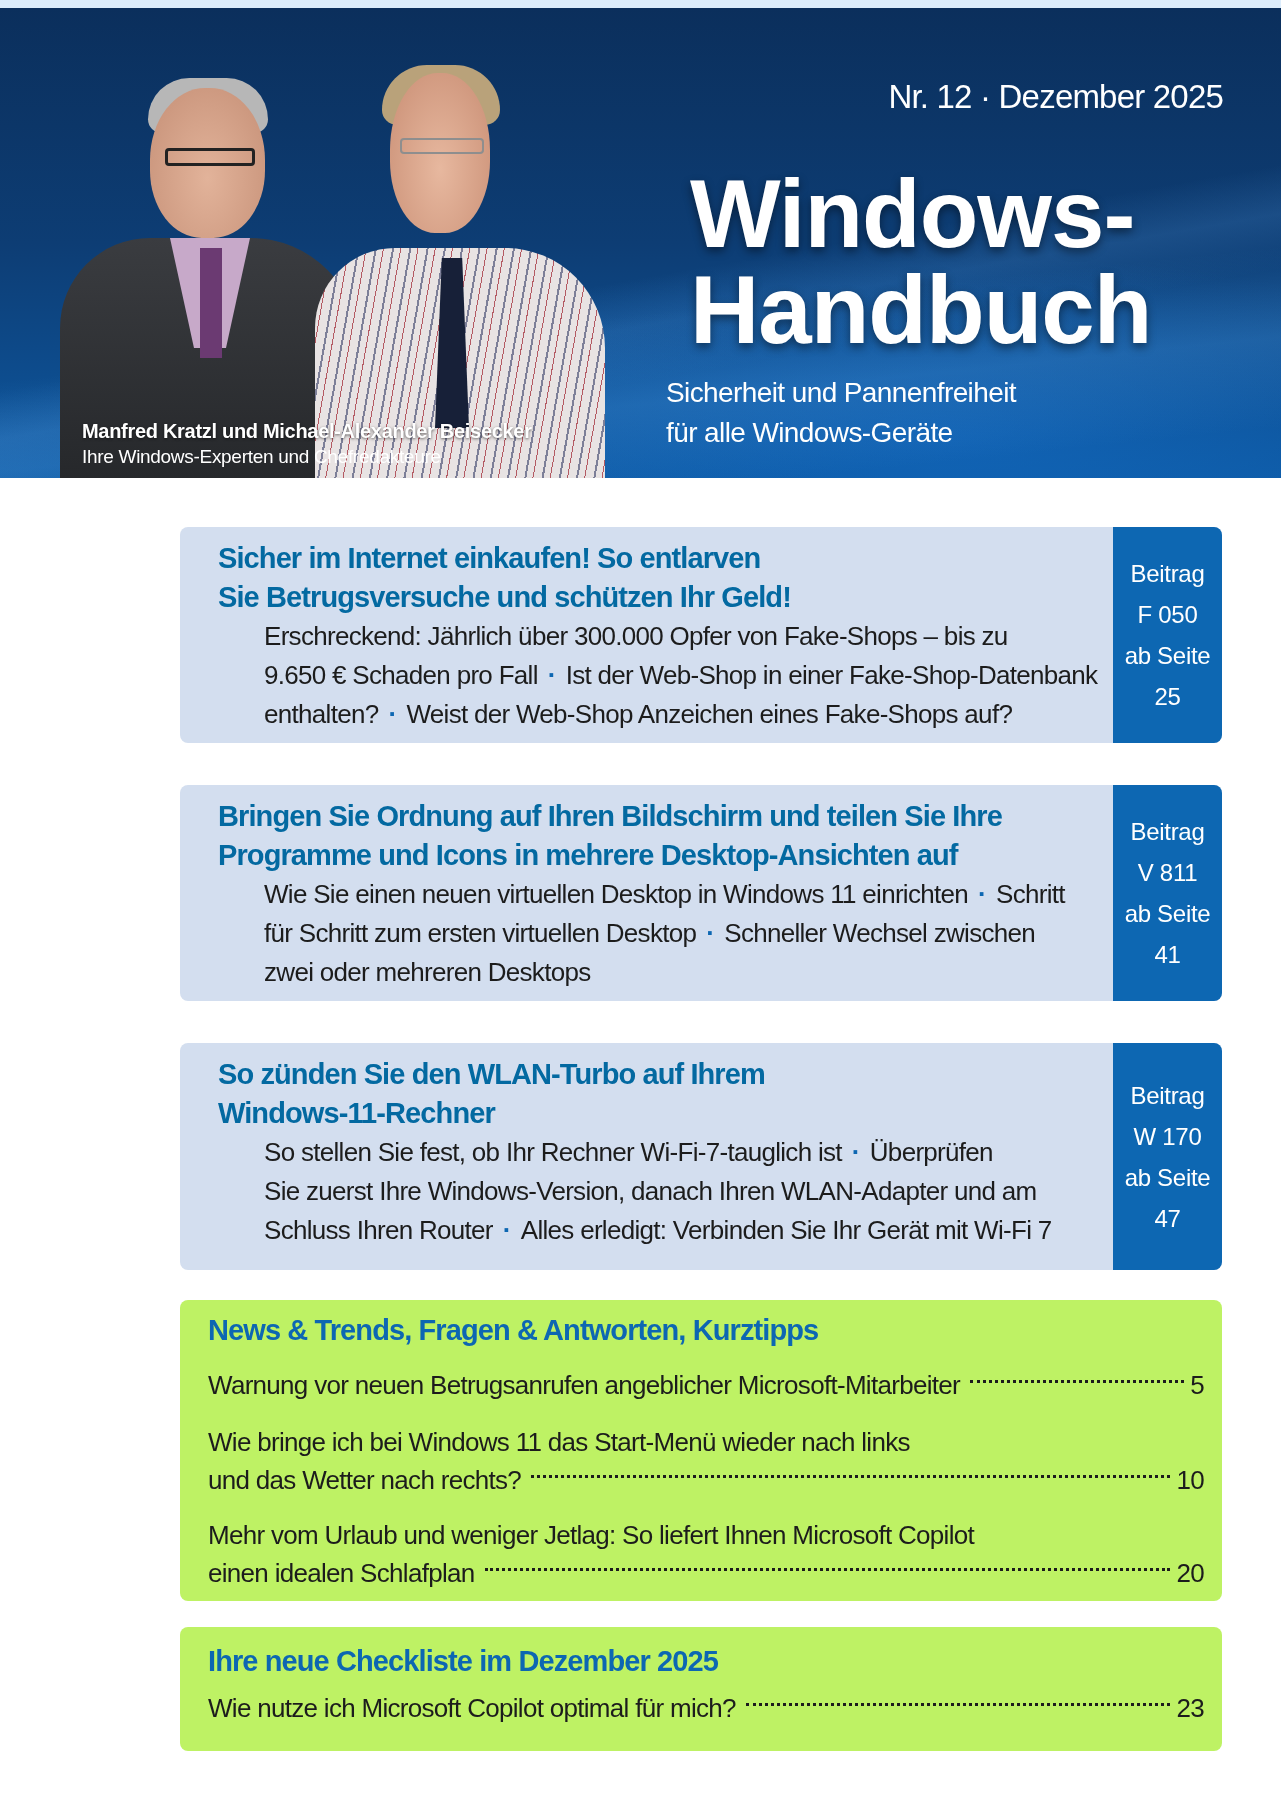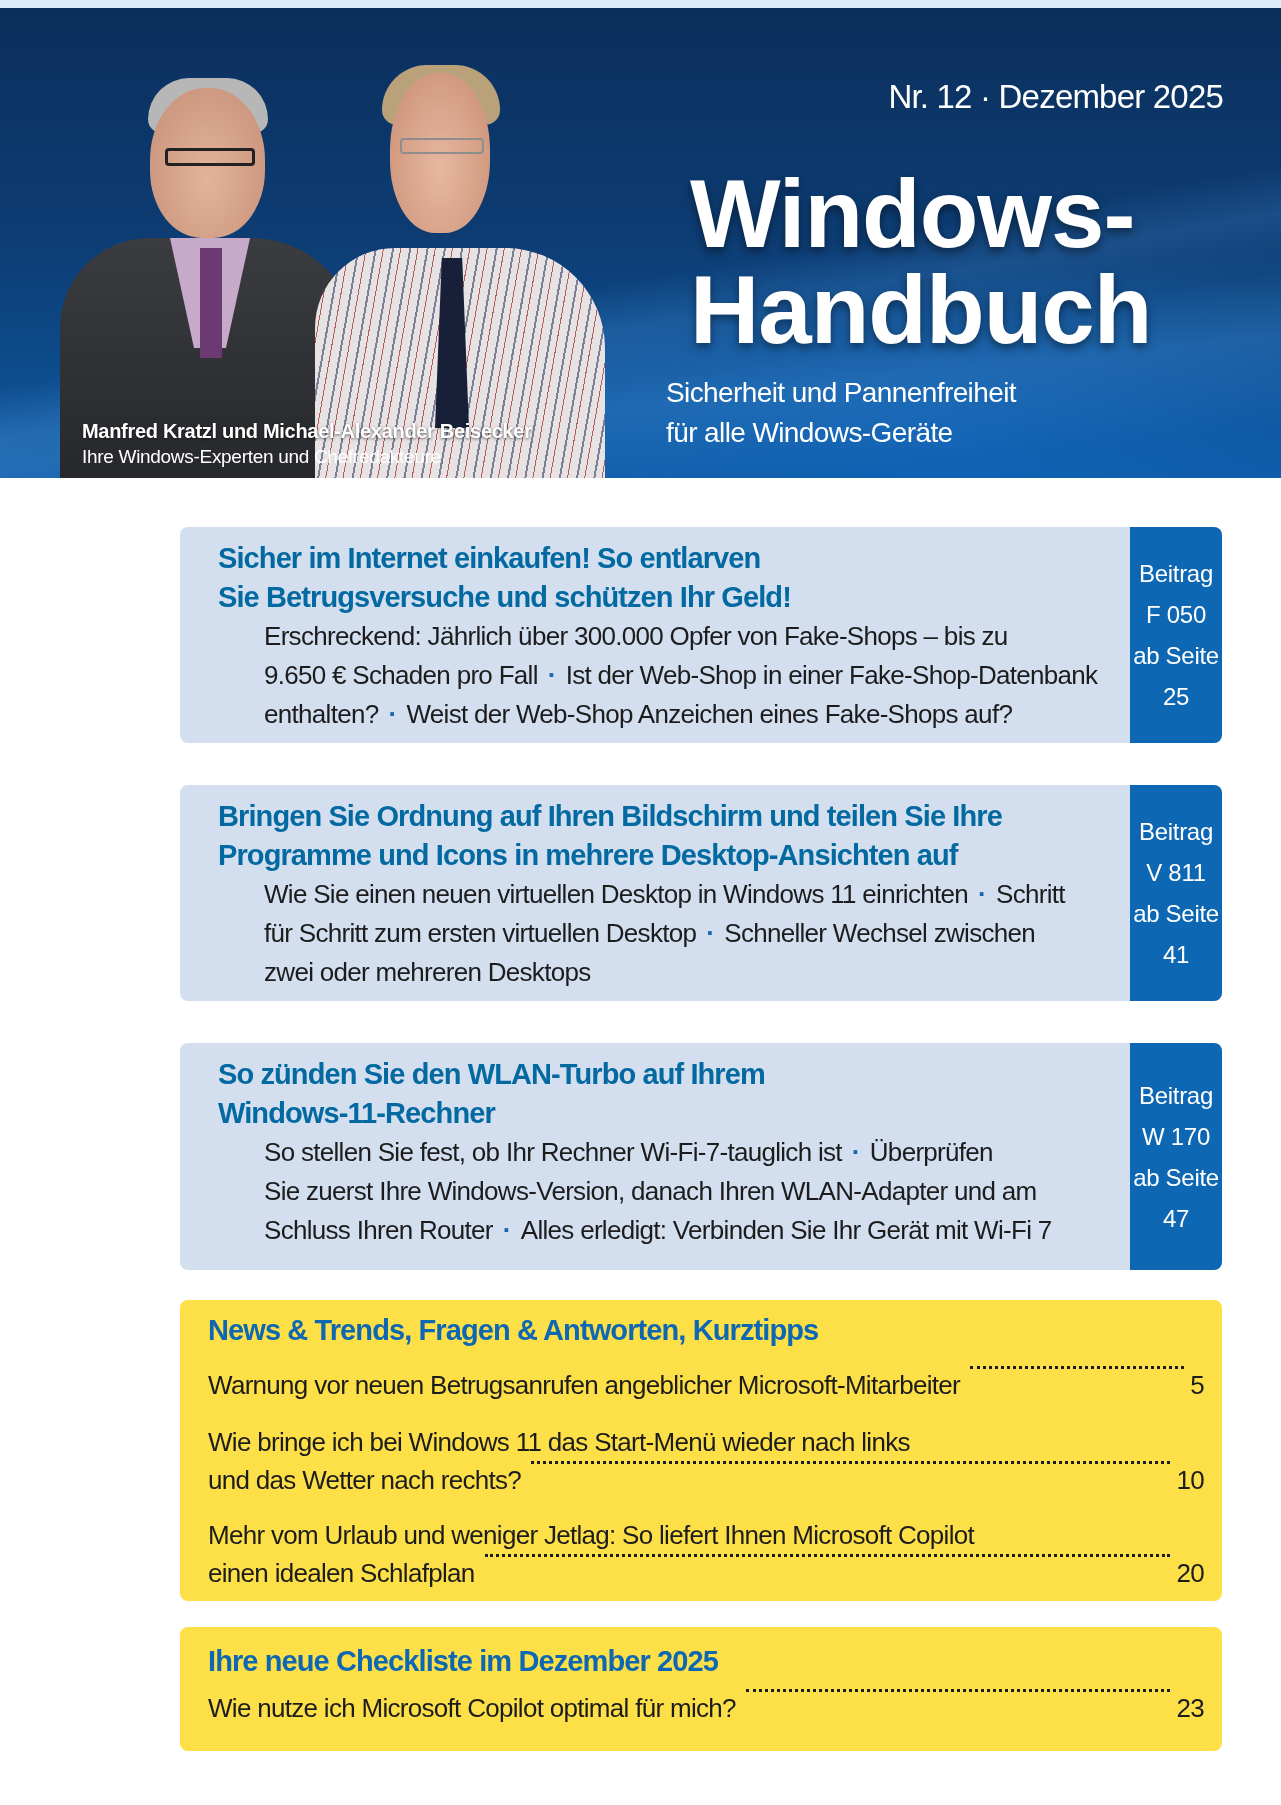--- a/index.html
+++ b/index.html
@@ -47,29 +47,29 @@
 
   
   .card {
     position: absolute; left: 180px; width: 1042px; background: #d3deef; border-radius: 8px; overflow: hidden;
   }
   .card .body { position: absolute; left: 38px; top: 12px; right: 118px; }
   .card .head { color: #0369a1; font-weight: bold; font-size: 29px; line-height: 39px; letter-spacing: -0.9px; }
   .card .desc { color: #1c1c1c; font-size: 26px; line-height: 39px; letter-spacing: -0.7px; margin-left: 46px; }
   .bullet { color: #0d67b2; font-weight: bold; padding: 0 10px; }
   .side {
-    position: absolute; right: 0; top: 0; bottom: 0; width: 92px; background: #0d67b2; color: #fff;
+    position: absolute; right: 0; top: 0; bottom: 0; width: 109px; background: #0d67b2; color: #fff;
     display: flex; flex-direction: column; align-items: center; justify-content: center;
     font-size: 24px; line-height: 41px; letter-spacing: -0.3px;
   }
 
-  .list-card { position: absolute; left: 180px; width: 1042px; background: #fde047; border-radius: 8px; }
+  .list-card { position: absolute; left: 180px; width: 1042px; background: #bef264; border-radius: 8px; }
   .list-card .head { position: absolute; left: 28px; color: #0d67b2; font-weight: bold; font-size: 29px; letter-spacing: -0.9px; line-height: 36px; }
   .entry { position: absolute; left: 28px; right: 18px; font-size: 26px; line-height: 38px; color: #1c1c1c; letter-spacing: -0.7px; }
-  .entry .line { display: flex; align-items: flex-start; }
+  .entry .line { display: flex; align-items: center; }
   .entry .dots { flex: 1; border-bottom: 3px dotted #1c1c1c; margin: 0 6px 8px 10px; height: 1px; }
   .entry .page { text-align: right; }
 </style>
 </head>
 <body>
 
 <div class="top-strip"></div>
 
 <header class="header">
   <div class="sweep"></div>

